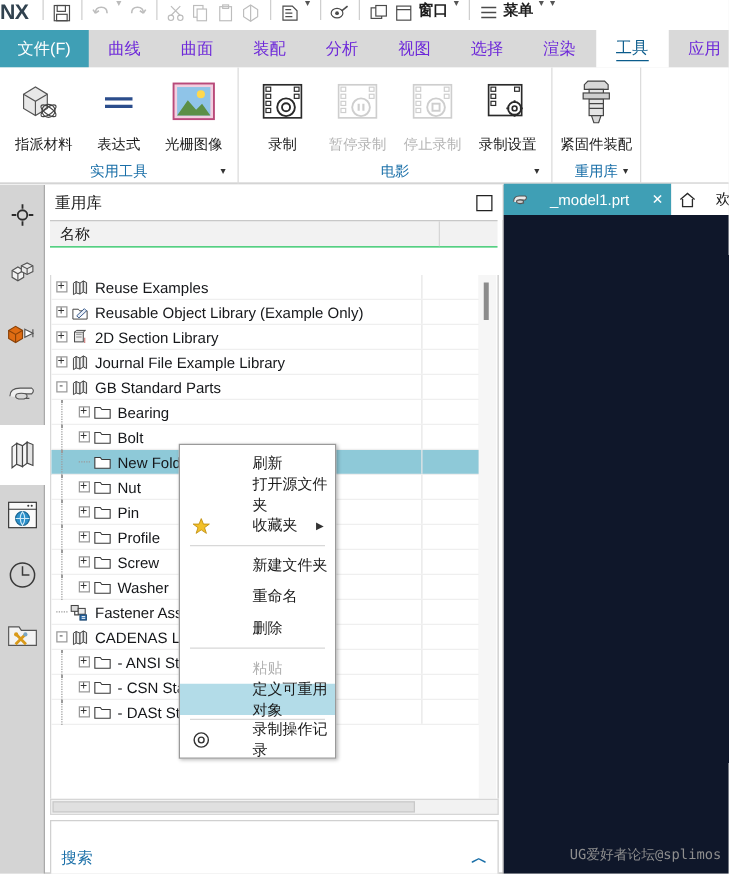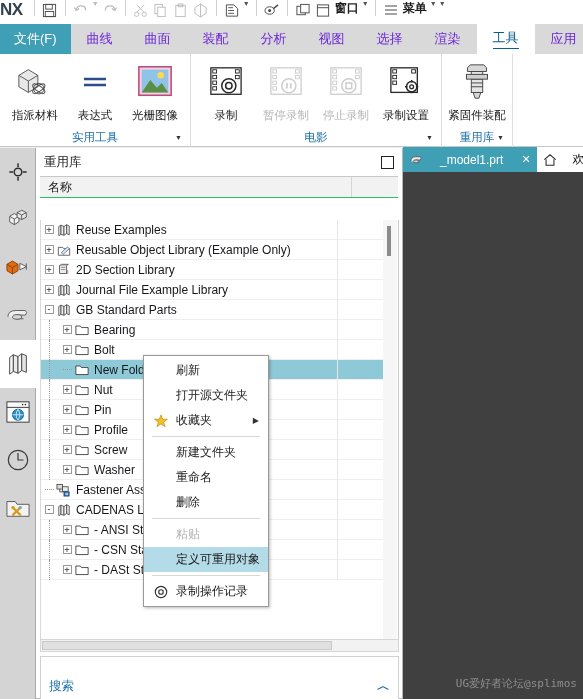--- a/index.html
+++ b/index.html
@@ -105,31 +105,31 @@
   .sinput{ flex:1; height:22px; border:1px solid #b5b5b5; background:#fff; }
   .sbtn{ width:26px; height:26px; border:1px solid #b0b0b0; background:#fafafa;
      display:flex; align-items:center; justify-content:center; }
   .doctabs{ position:absolute; left:403px; top:147px; width:180px; height:25px;
      display:flex; align-items:stretch; background:#d4d4d4; }
   .dtab{ display:flex; align-items:center; gap:16px; padding:0 6px; font-size:12px;
      white-space:nowrap; }
   .dtab.active{ background:#3f9fb5; color:#ffffff; }
   .dtab.inactive{ background:#ffffff; color:#1a1a1a; }
   .graphics{ position:absolute; left:403px; top:172px; width:180px; height:527px;
-     background:#404040; }
+     background:#0f172a; }
   .watermark{ position:absolute; right:6px; bottom:8px; font-size:11px; color:#8e8e8e;
      font-family:"DejaVu Sans Mono",monospace; white-space:nowrap;}
 
   
   .ctxmenu{ position:absolute; left:143px; top:355px; width:126px;
      background:#ffffff; border:1px solid #9a9a9a; box-shadow:1px 1px 3px rgba(0,0,0,.28);
      padding:2px 0; z-index:50; }
   .ctxitem{ height:25px; display:flex; align-items:center; padding:0 6px; font-size:12px; color:#1a1a1a;}
   .ctxitem .ci{ width:22px; display:flex; align-items:center; justify-content:center; }
-  .ctxitem .cl{ flex:1; padding-left:4px; }
+  .ctxitem .cl{ flex:1; padding-left:4px;margin-left:26px; }
   .ctxitem .arr{ font-size:8px; color:#333; padding-right:3px; }
   .ctxitem.dis .cl{ color:#b2b2b2; }
   .ctxitem.hl{ background:#b3dce8; }
   .ctxsep{ height:1px; background:#d8d8d8; margin:3px 8px; }
 </style>
 </head>
 <body>
 
 <div id="app">
 

